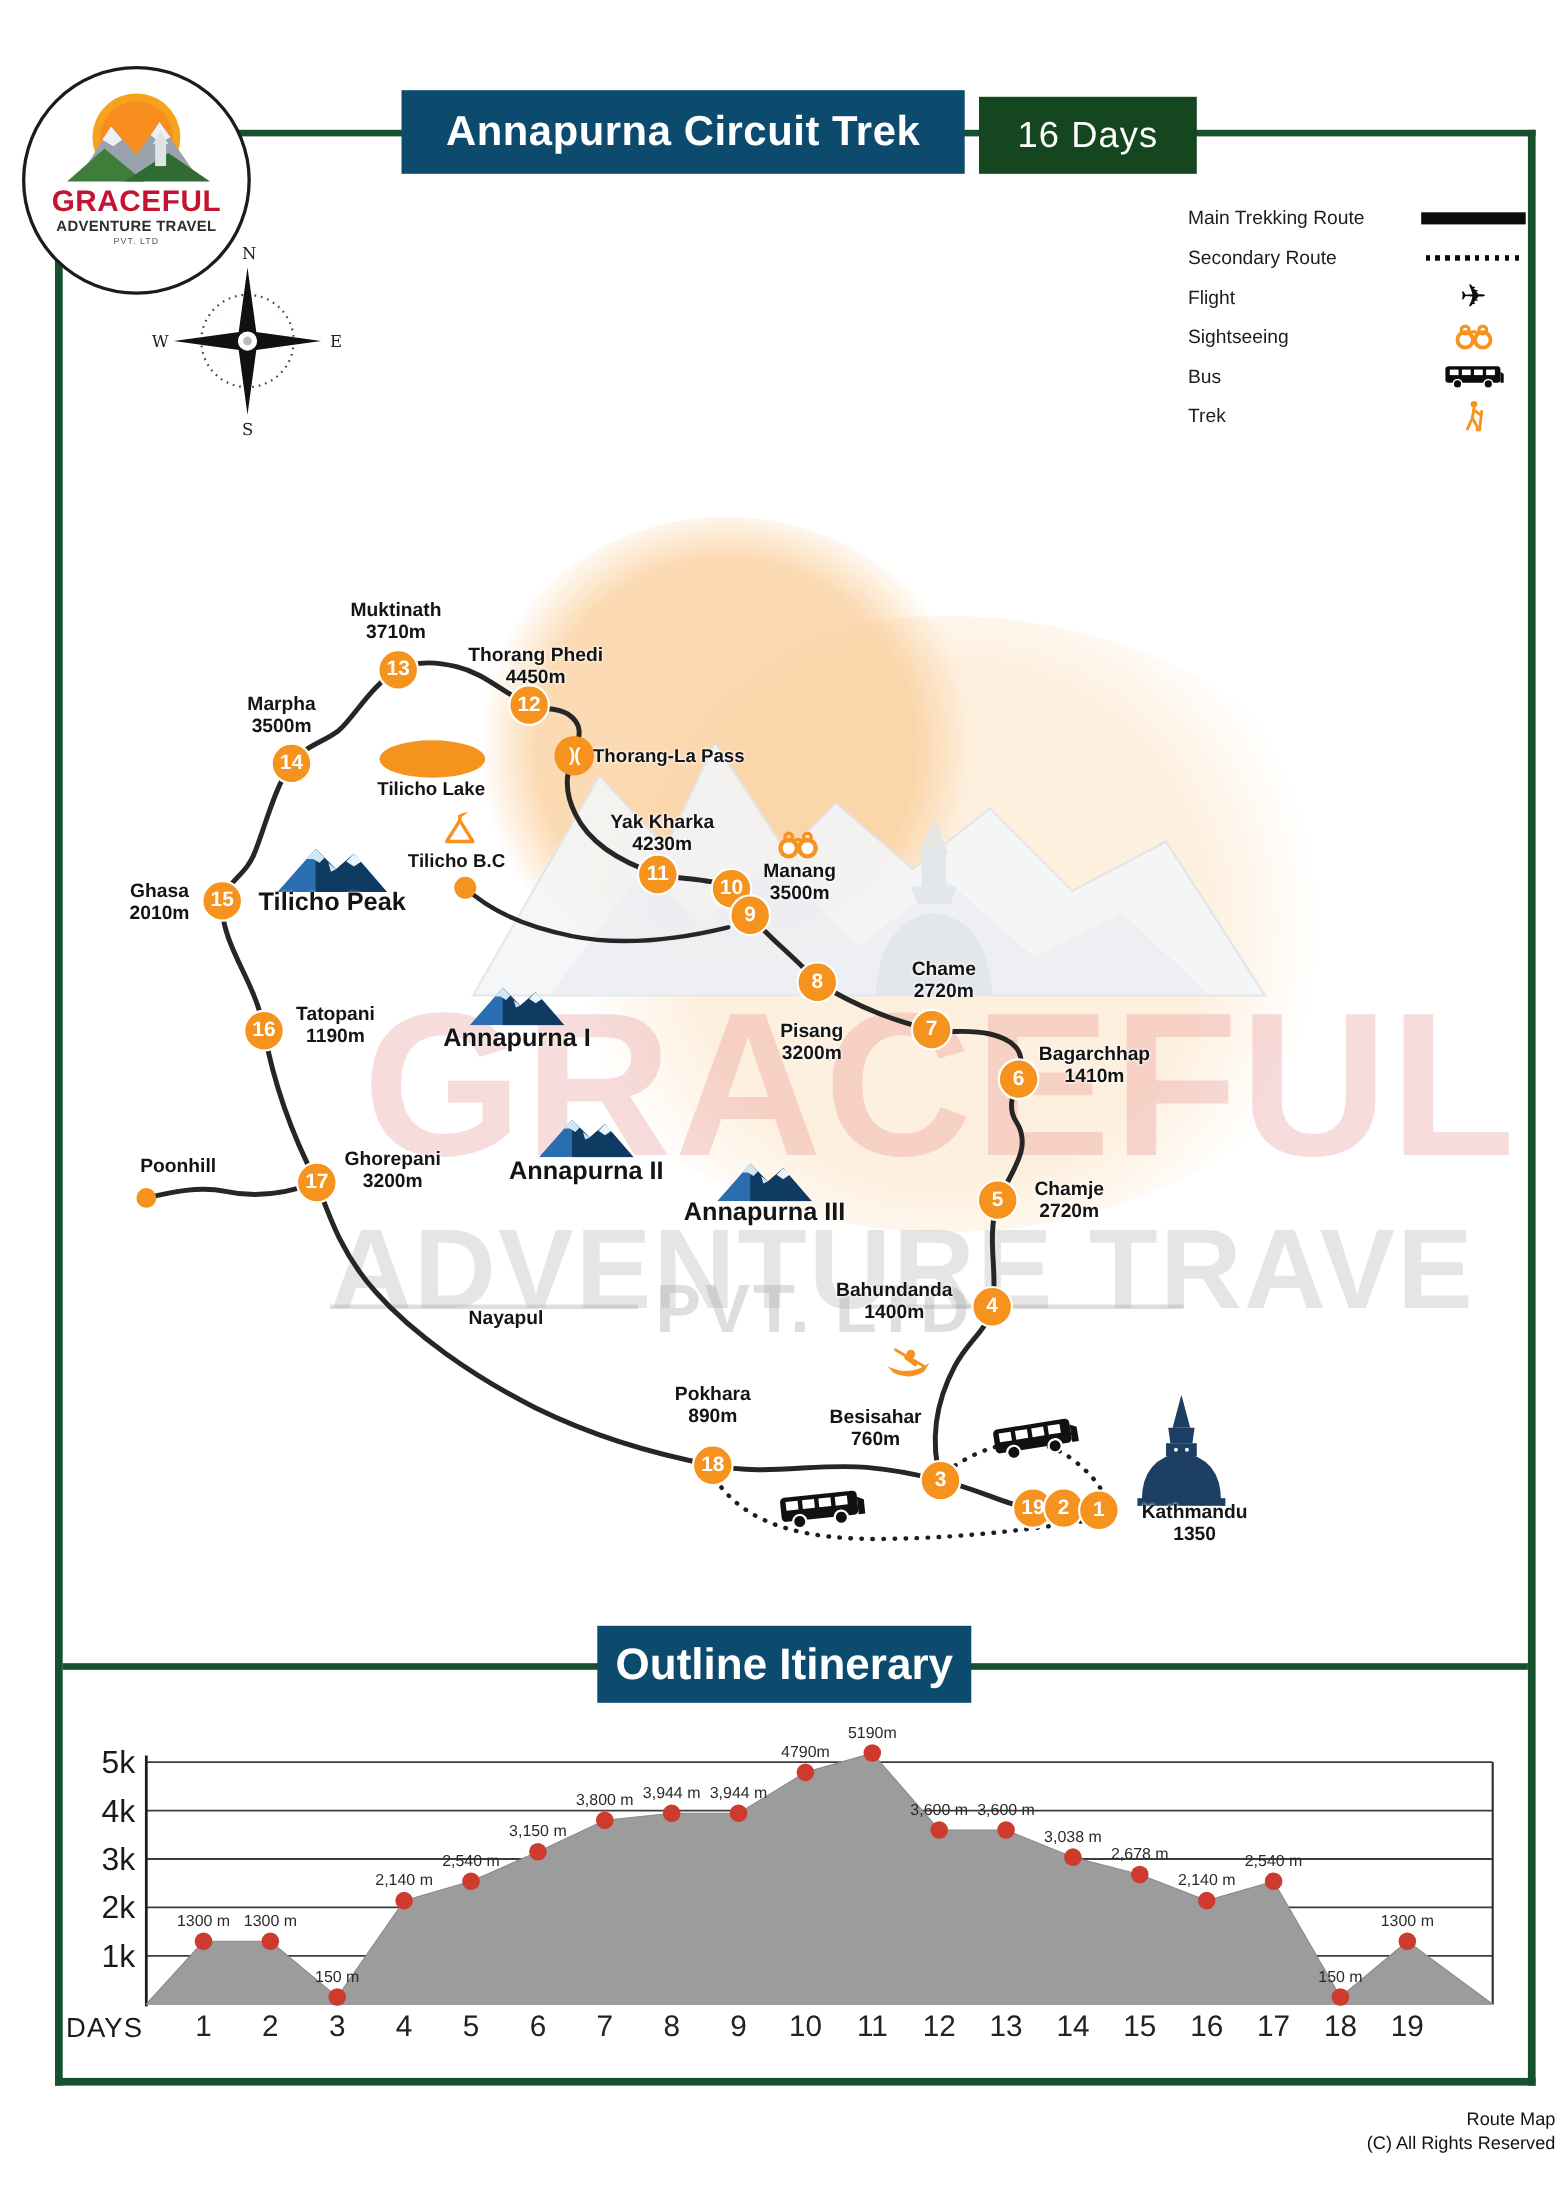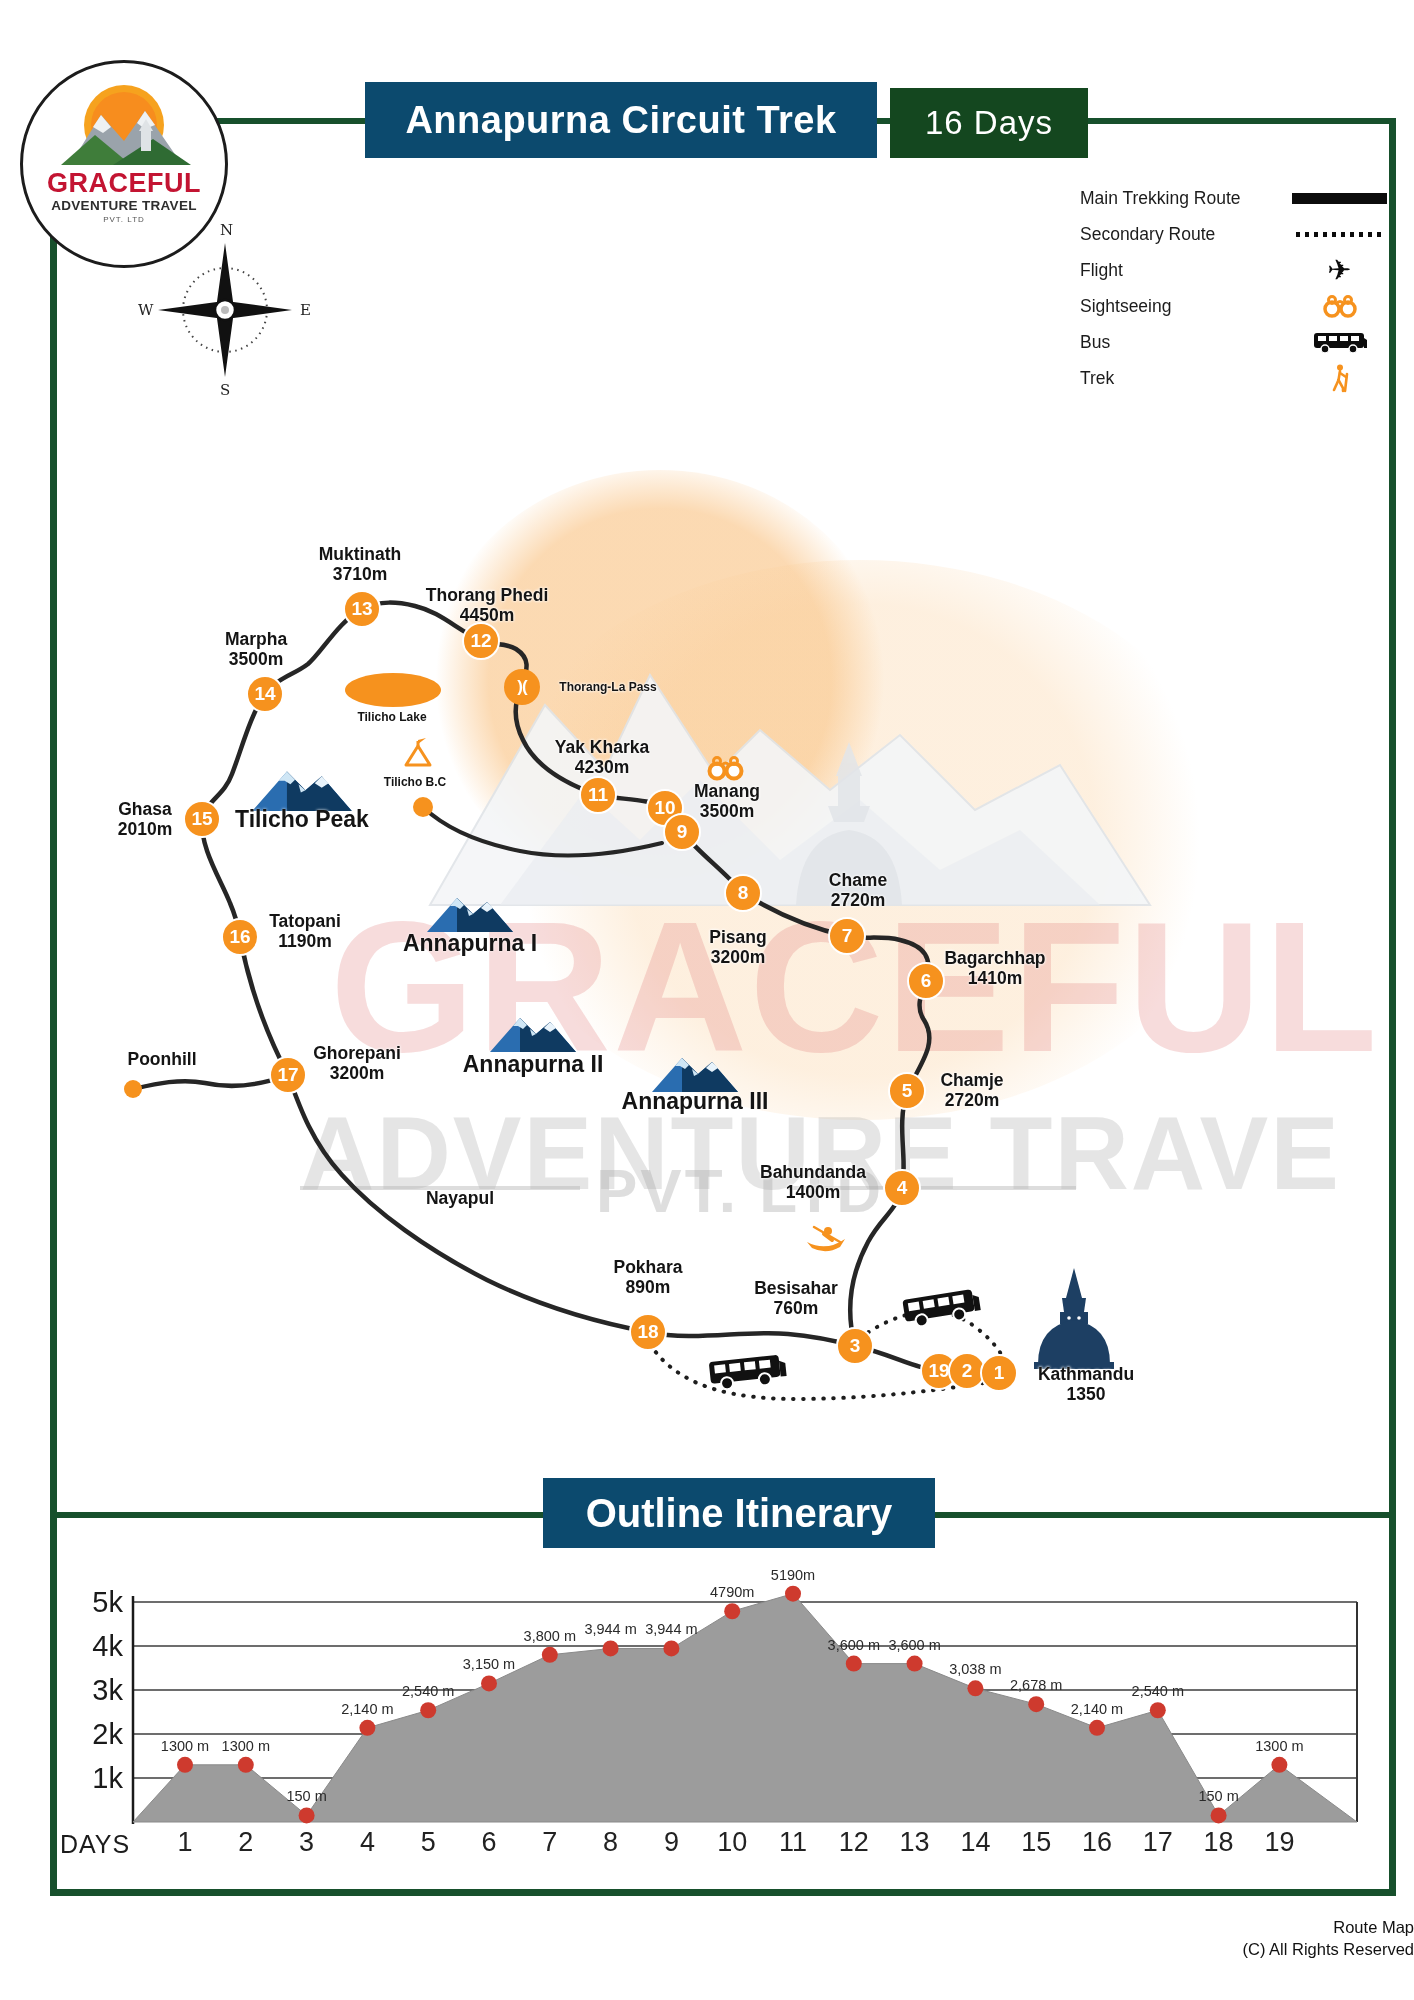--- a/index.html
+++ b/index.html
@@ -37,28 +37,28 @@
   #wm-graceful{left:330px;top:880px;width:830px;font-size:186px;color:rgba(226,120,120,.26);letter-spacing:2px;}
   #wm-adventure{left:300px;top:1095px;width:860px;font-size:103px;color:rgba(170,170,170,.30);letter-spacing:2px;}
   #wm-pvt{left:596px;top:1155px;font-size:62px;color:rgba(168,168,168,.38);letter-spacing:3px;}
   .wm-rule{position:absolute;height:4px;background:rgba(180,180,180,.45);}
   
   #map-layer{left:0;top:0;width:1414px;height:1470px;}
   .marker{position:absolute;width:38px;height:38px;border-radius:50%;background:#F6921E;border:2px solid #fff;
     box-sizing:border-box;color:#fff;font-size:19px;font-weight:bold;display:flex;align-items:center;justify-content:center;z-index:12;}
   .wp-label{position:absolute;width:220px;text-align:center;font-size:17.5px;font-weight:bold;line-height:20px;color:#141414;z-index:11;text-shadow:0 0 3px #fff,0 0 3px #fff;}
   .pl-label{position:absolute;width:220px;text-align:center;font-size:17.5px;font-weight:bold;line-height:20px;color:#141414;z-index:11;text-shadow:0 0 3px #fff,0 0 3px #fff;}
-  .pl-label.sm{font-size:12px;line-height:13px;width:160px;}
+  .pl-label.sm{font-size:17px;line-height:13px;width:160px;}
   .mtn-label{position:absolute;width:240px;text-align:center;font-size:23px;font-weight:bold;color:#141414;z-index:11;text-shadow:0 0 3px #fff;}
   .dot{position:absolute;border-radius:50%;background:#F6921E;z-index:12;}
   #lake{left:345px;top:673px;width:96px;height:34px;border-radius:50%;background:#F6921E;z-index:10;}
   #pass-icon{left:504px;top:669px;width:36px;height:36px;border-radius:50%;background:#F6921E;z-index:12;
     color:#fff;font-size:17px;font-weight:bold;display:flex;align-items:center;justify-content:center;letter-spacing:-1px;}
   
-  #outline-box{left:543px;top:1478px;width:392px;height:70px;font-size:40px;font-weight:bold;z-index:6;}
+  #outline-box{left:543px;top:1478px;width:340px;height:70px;font-size:40px;font-weight:bold;z-index:6;}
   
   #ylabel{left:60px;top:1590px;width:240px;transform:rotate(-90deg);transform-origin:32px 120px;
     font-size:27px;color:#1b1b1b;letter-spacing:1px;white-space:nowrap;}
   #xlabel{left:60px;top:1830px;font-size:25px;color:#1b1b1b;letter-spacing:1px;}
   
   #footer{left:0;top:1916px;width:1414px;text-align:right;font-size:16.5px;color:#111;line-height:22px;}
   svg{display:block;}
 </style>
 </head>
 <body>

